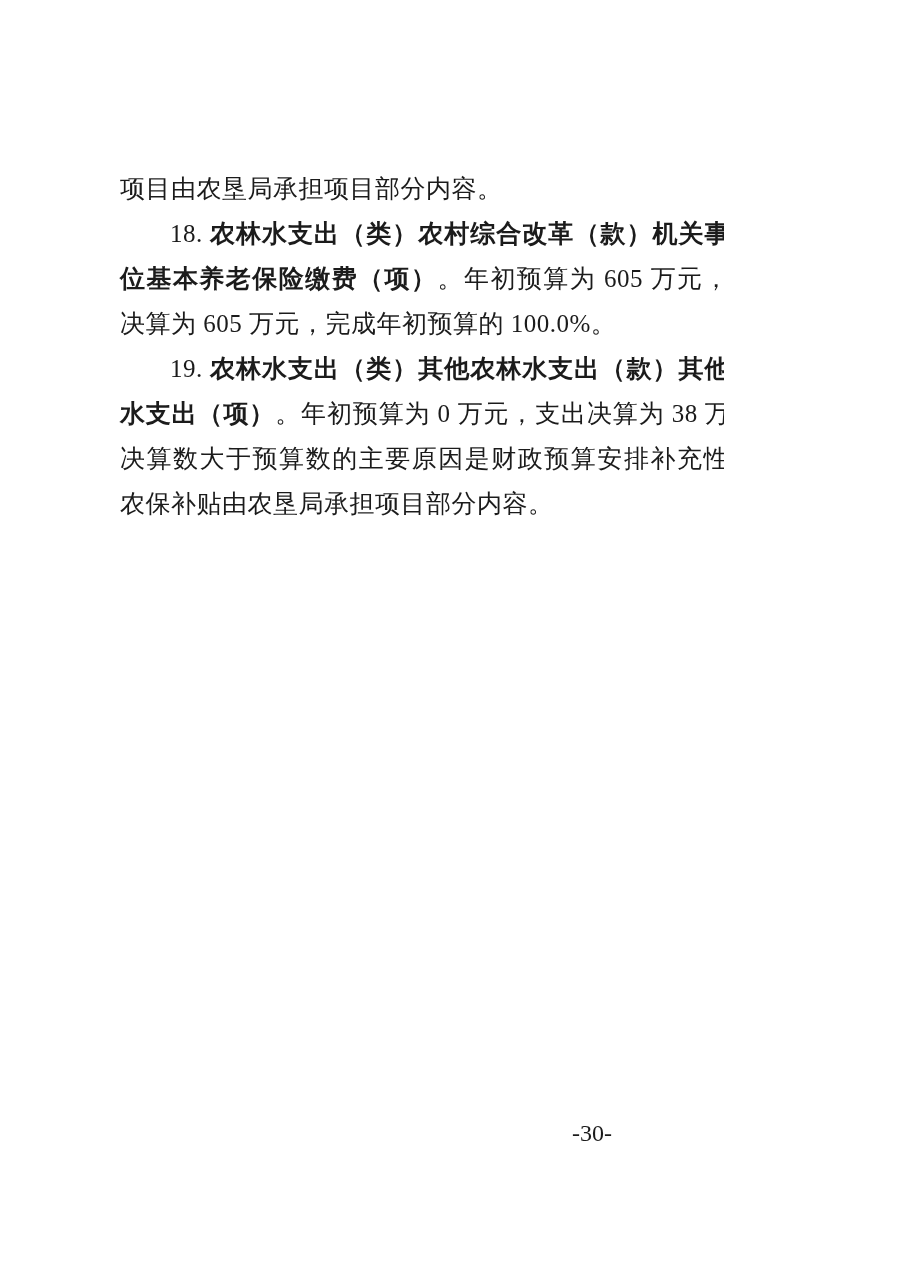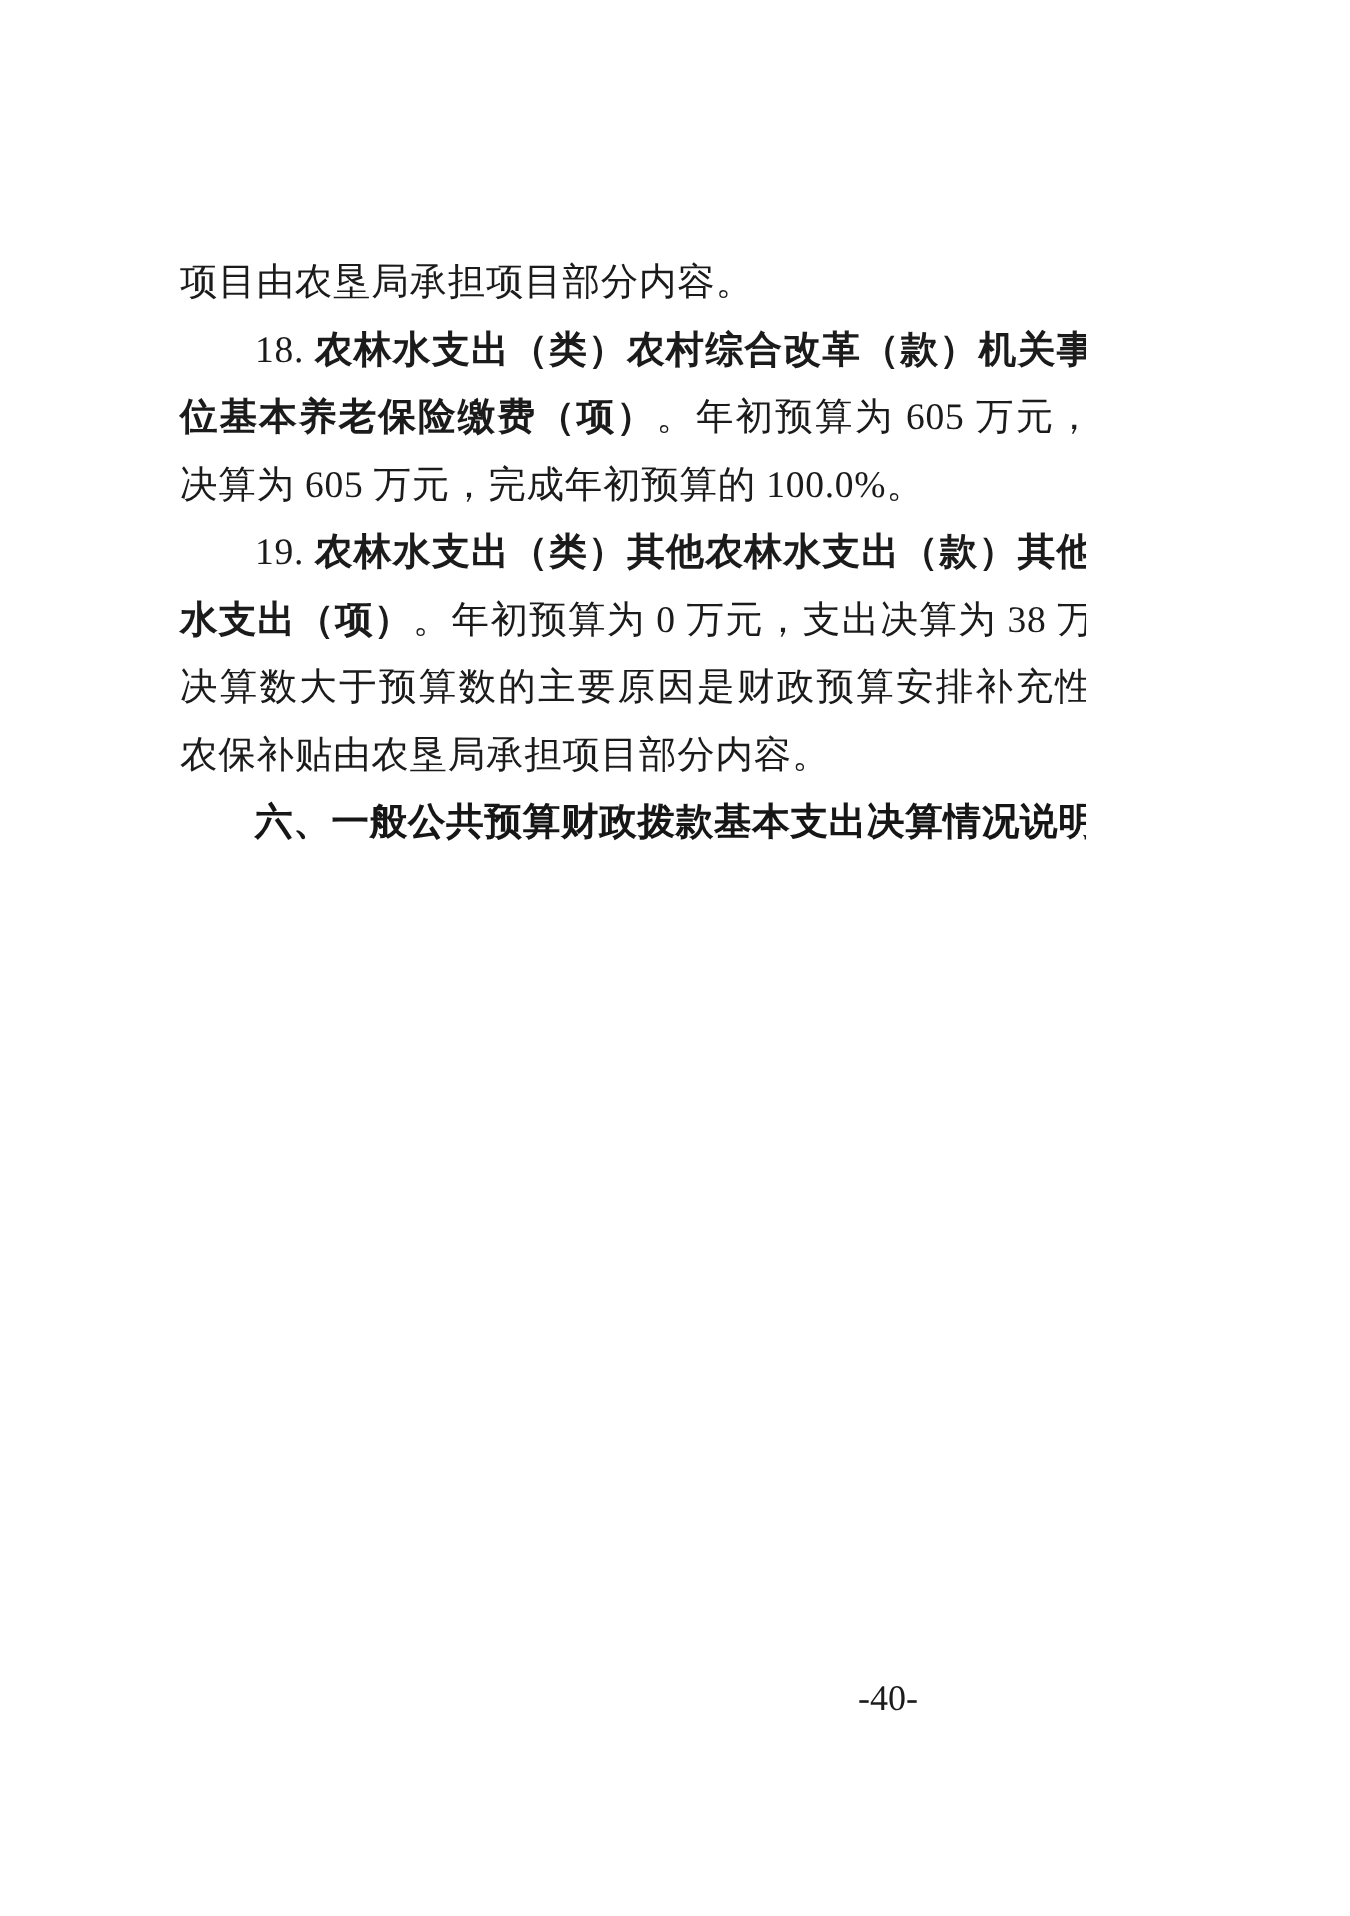--- a/index.html
+++ b/index.html
@@ -75,22 +75,21 @@
 
     <p>项目由农垦局承担项目部分内容。</p>
 
 
     <p class="para-indent"><span>18. </span><span class="hd">农林水支出（类）农村综合改革（款）机关事业单位基本养老保险缴费（项）</span><span>。年初预算为 605 万元，支出决算为 605 万元，完成年初预算的 100.0%。</span></p>
 
     <p class="para-indent"><span>19. </span><span class="hd">农林水支出（类）其他农林水支出（款）其他农林水支出（项）</span><span>。年初预算为 0 万元，支出决算为 38 万元，决算数大于预算数的主要原因是财政预算安排补充性商业农保补贴由农垦局承担项目部分内容。</span></p>
 
 
 
-    <h2 class="section-heading">六、一般公共预算财政拨款基本支出决算情况说明</h2>
 
 
   </main>
 
-  <div class="page-number">-40-</div>
+  <div class="page-number">-30-</div>
 
   <div class="scan-artifact"></div>
 
 </div>
 
 </body></html>

